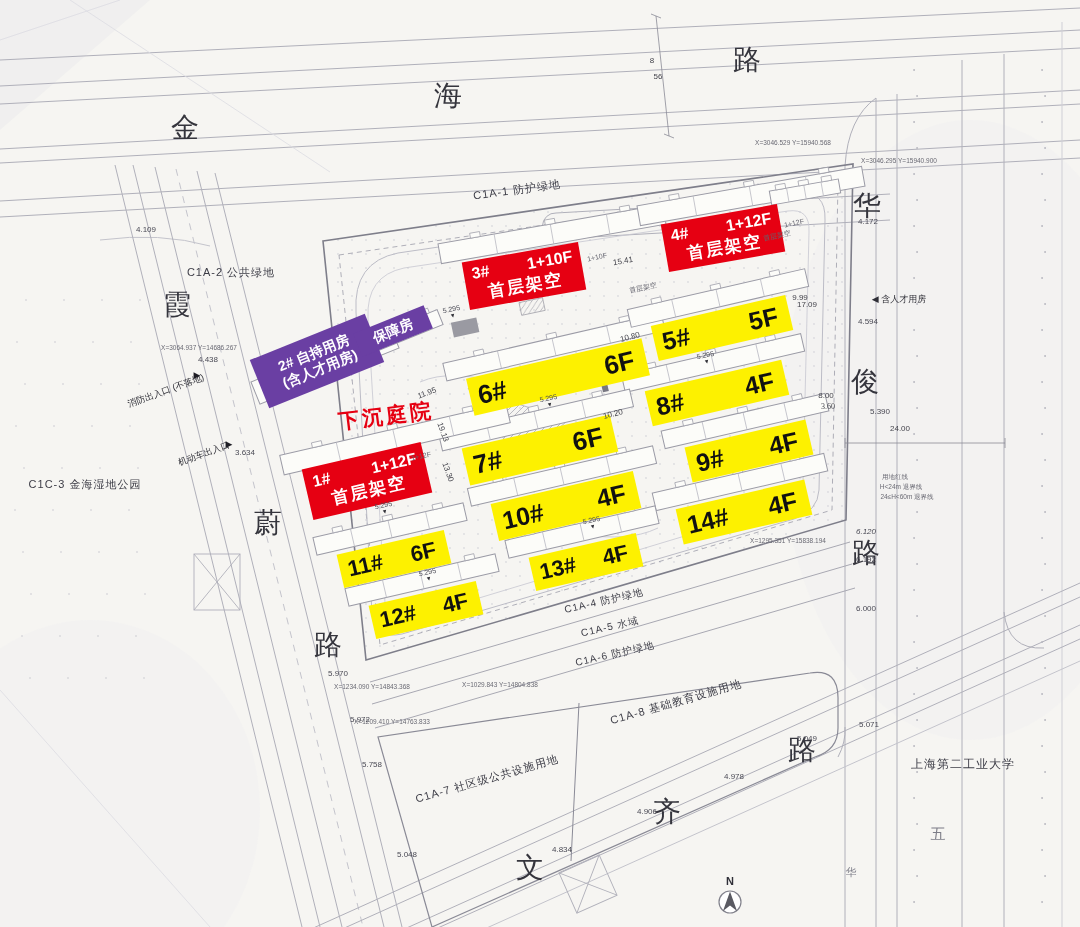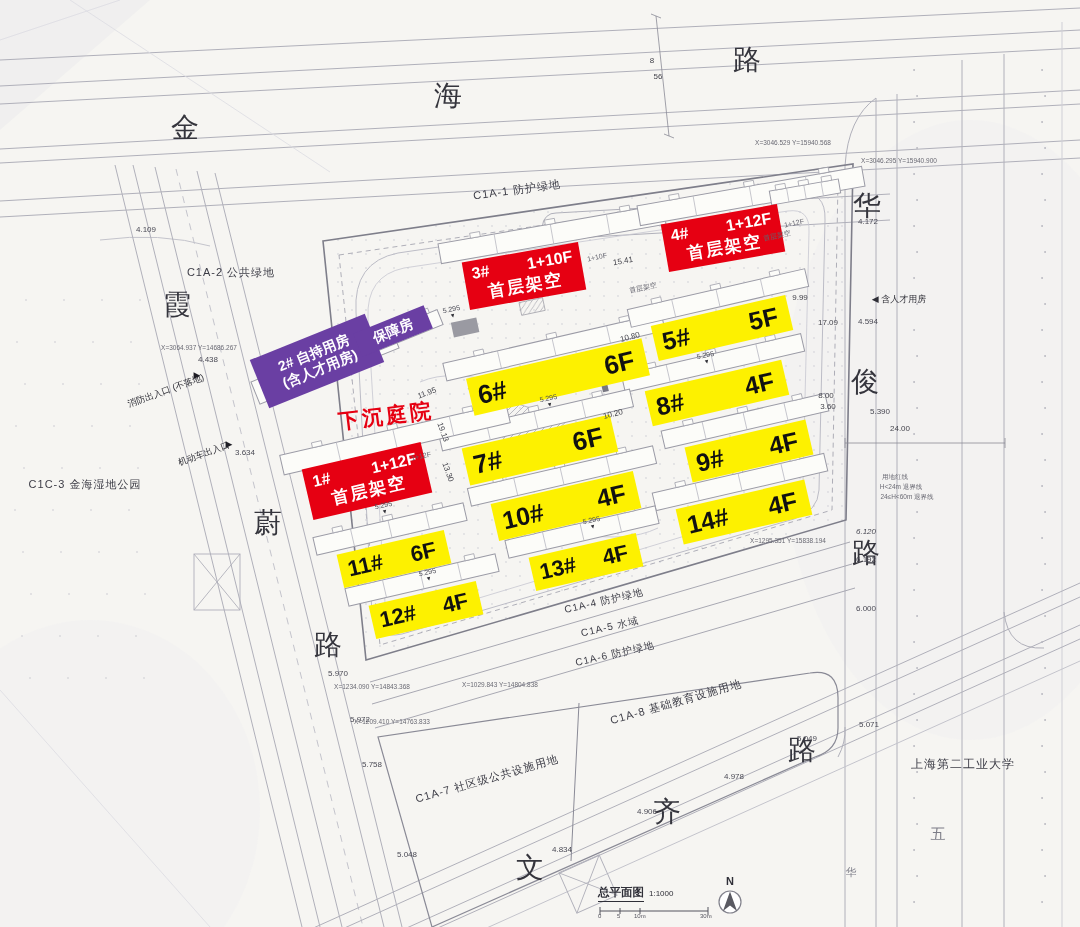--- a/index.html
+++ b/index.html
@@ -538,23 +538,23 @@
       <div class="pos lvl" style="left: 592px; top: 523px; --r: -12deg;">
         <span class="v">5.295</span>
         <span class="m">▼</span>
       </div>
       <div class="pos lvl" style="left: 428px; top: 575px; --r: -12deg;">
         <span class="v">5.295</span>
         <span class="m">▼</span>
       </div>
       <div class="pos dim" style="left: 900px; top: 428px; --r: 0deg;">24.00</div>
       <div class="pos dim" style="left: 800px; top: 297px; --r: 0deg;">9.99</div>
-      <div class="pos dim" style="left: 807px; top: 322px; margin-left: 21px; --r: 0deg;">17.09</div>
+      <div class="pos dim" style="left: 807px; top: 304px; --r: 0deg;">17.09</div>
       <div class="pos dim" style="left: 826px; top: 395px; --r: 0deg;">8.00</div>
-      <div class="pos dim" style="left: 828px; top: 406px; --r: 0deg;">3.60</div>
+      <div class="pos dim" style="left: 828px; top: 406px; font-family: Liberation Serif, serif; --r: 0deg;">3.60</div>
       <div class="pos dim" style="left: 630px; top: 337px; --r: -15deg;">10.80</div>
       <div class="pos dim" style="left: 613px; top: 414px; --r: -15deg;">10.20</div>
       <div class="pos dim" style="left: 623px; top: 261px; --r: -10deg;">15.41</div>
       <div class="pos dim" style="left: 427px; top: 393px; --r: -20deg;">11.95</div>
       <div class="pos dim" style="left: 443px; top: 432px; --r: 70deg;">19.13</div>
       <div class="pos dim" style="left: 448px; top: 472px; --r: 70deg;">13.30</div>
       <div class="pos dim" style="left: 652px; top: 60px; --r: 0deg;">8</div>
       <div class="pos dim" style="left: 654px; top: 76px; padding-left: 8px; --r: 0deg;">56</div>
       <div class="pos micro" style="left: 793px; top: 142px; --r: 0deg;">X=3046.529 Y=15940.568</div>
       <div class="pos micro" style="left: 899px; top: 160px; --r: 0deg;">X=3046.295 Y=15940.900</div>
@@ -566,33 +566,20 @@
       <div class="pos micro" style="left: 895px; top: 477px; --r: 0deg;">用地红线</div>
       <div class="pos micro" style="left: 901px; top: 487px; --r: 0deg;">H&lt;24m 退界线</div>
       <div class="pos micro" style="left: 907px; top: 497px; --r: 0deg;">24≤H&lt;60m 退界线</div>
       <div class="pos btag" style="left: 597px; top: 257px; --r: -12deg;">1+10F</div>
       <div class="pos btag" style="left: 794px; top: 223px; --r: -12deg;">1+12F</div>
       <div class="pos btag" style="left: 421px; top: 456px; --r: -12deg;">1+12F</div>
       <div class="pos btag" style="left: 643px; top: 288px; --r: -12deg;">首层架空</div>
       <div class="pos btag" style="left: 777px; top: 236px; --r: -12deg;">首层架空</div>
     </div>
 
-  <div id="titleblock">
-    <div class="row1">
-      <span id="plan-title">总平面图</span>
-      <span id="plan-scale">1:1000</span>
-    </div>
-    <svg id="scalebar" width="120" height="14">
-      <path d="M2,6 L110,6 M2,2 L2,10 M22,3 L22,9 M42,3 L42,9 M110,2 L110,10" stroke="#55555f" stroke-width="1" fill="none"></path>
-      <text x="0" y="13" font-size="6" fill="#55555f">0</text>
-      <text x="19" y="13" font-size="6" fill="#55555f">5</text>
-      <text x="36" y="13" font-size="6" fill="#55555f">10m</text>
-      <text x="102" y="13" font-size="6" fill="#55555f">30m</text>
-    </svg>
-  </div>
 
   <div id="northbox">
     <div id="north-letter">N</div>
     <svg width="30" height="30">
       <circle cx="15" cy="15" r="11" fill="#ffffff" stroke="#82828c" stroke-width="1.2"></circle>
       <polygon points="15,4.5 8,24 15,18.5 22,24" fill="#5a5a62"></polygon>
     </svg>
   </div>
 
 </div>

